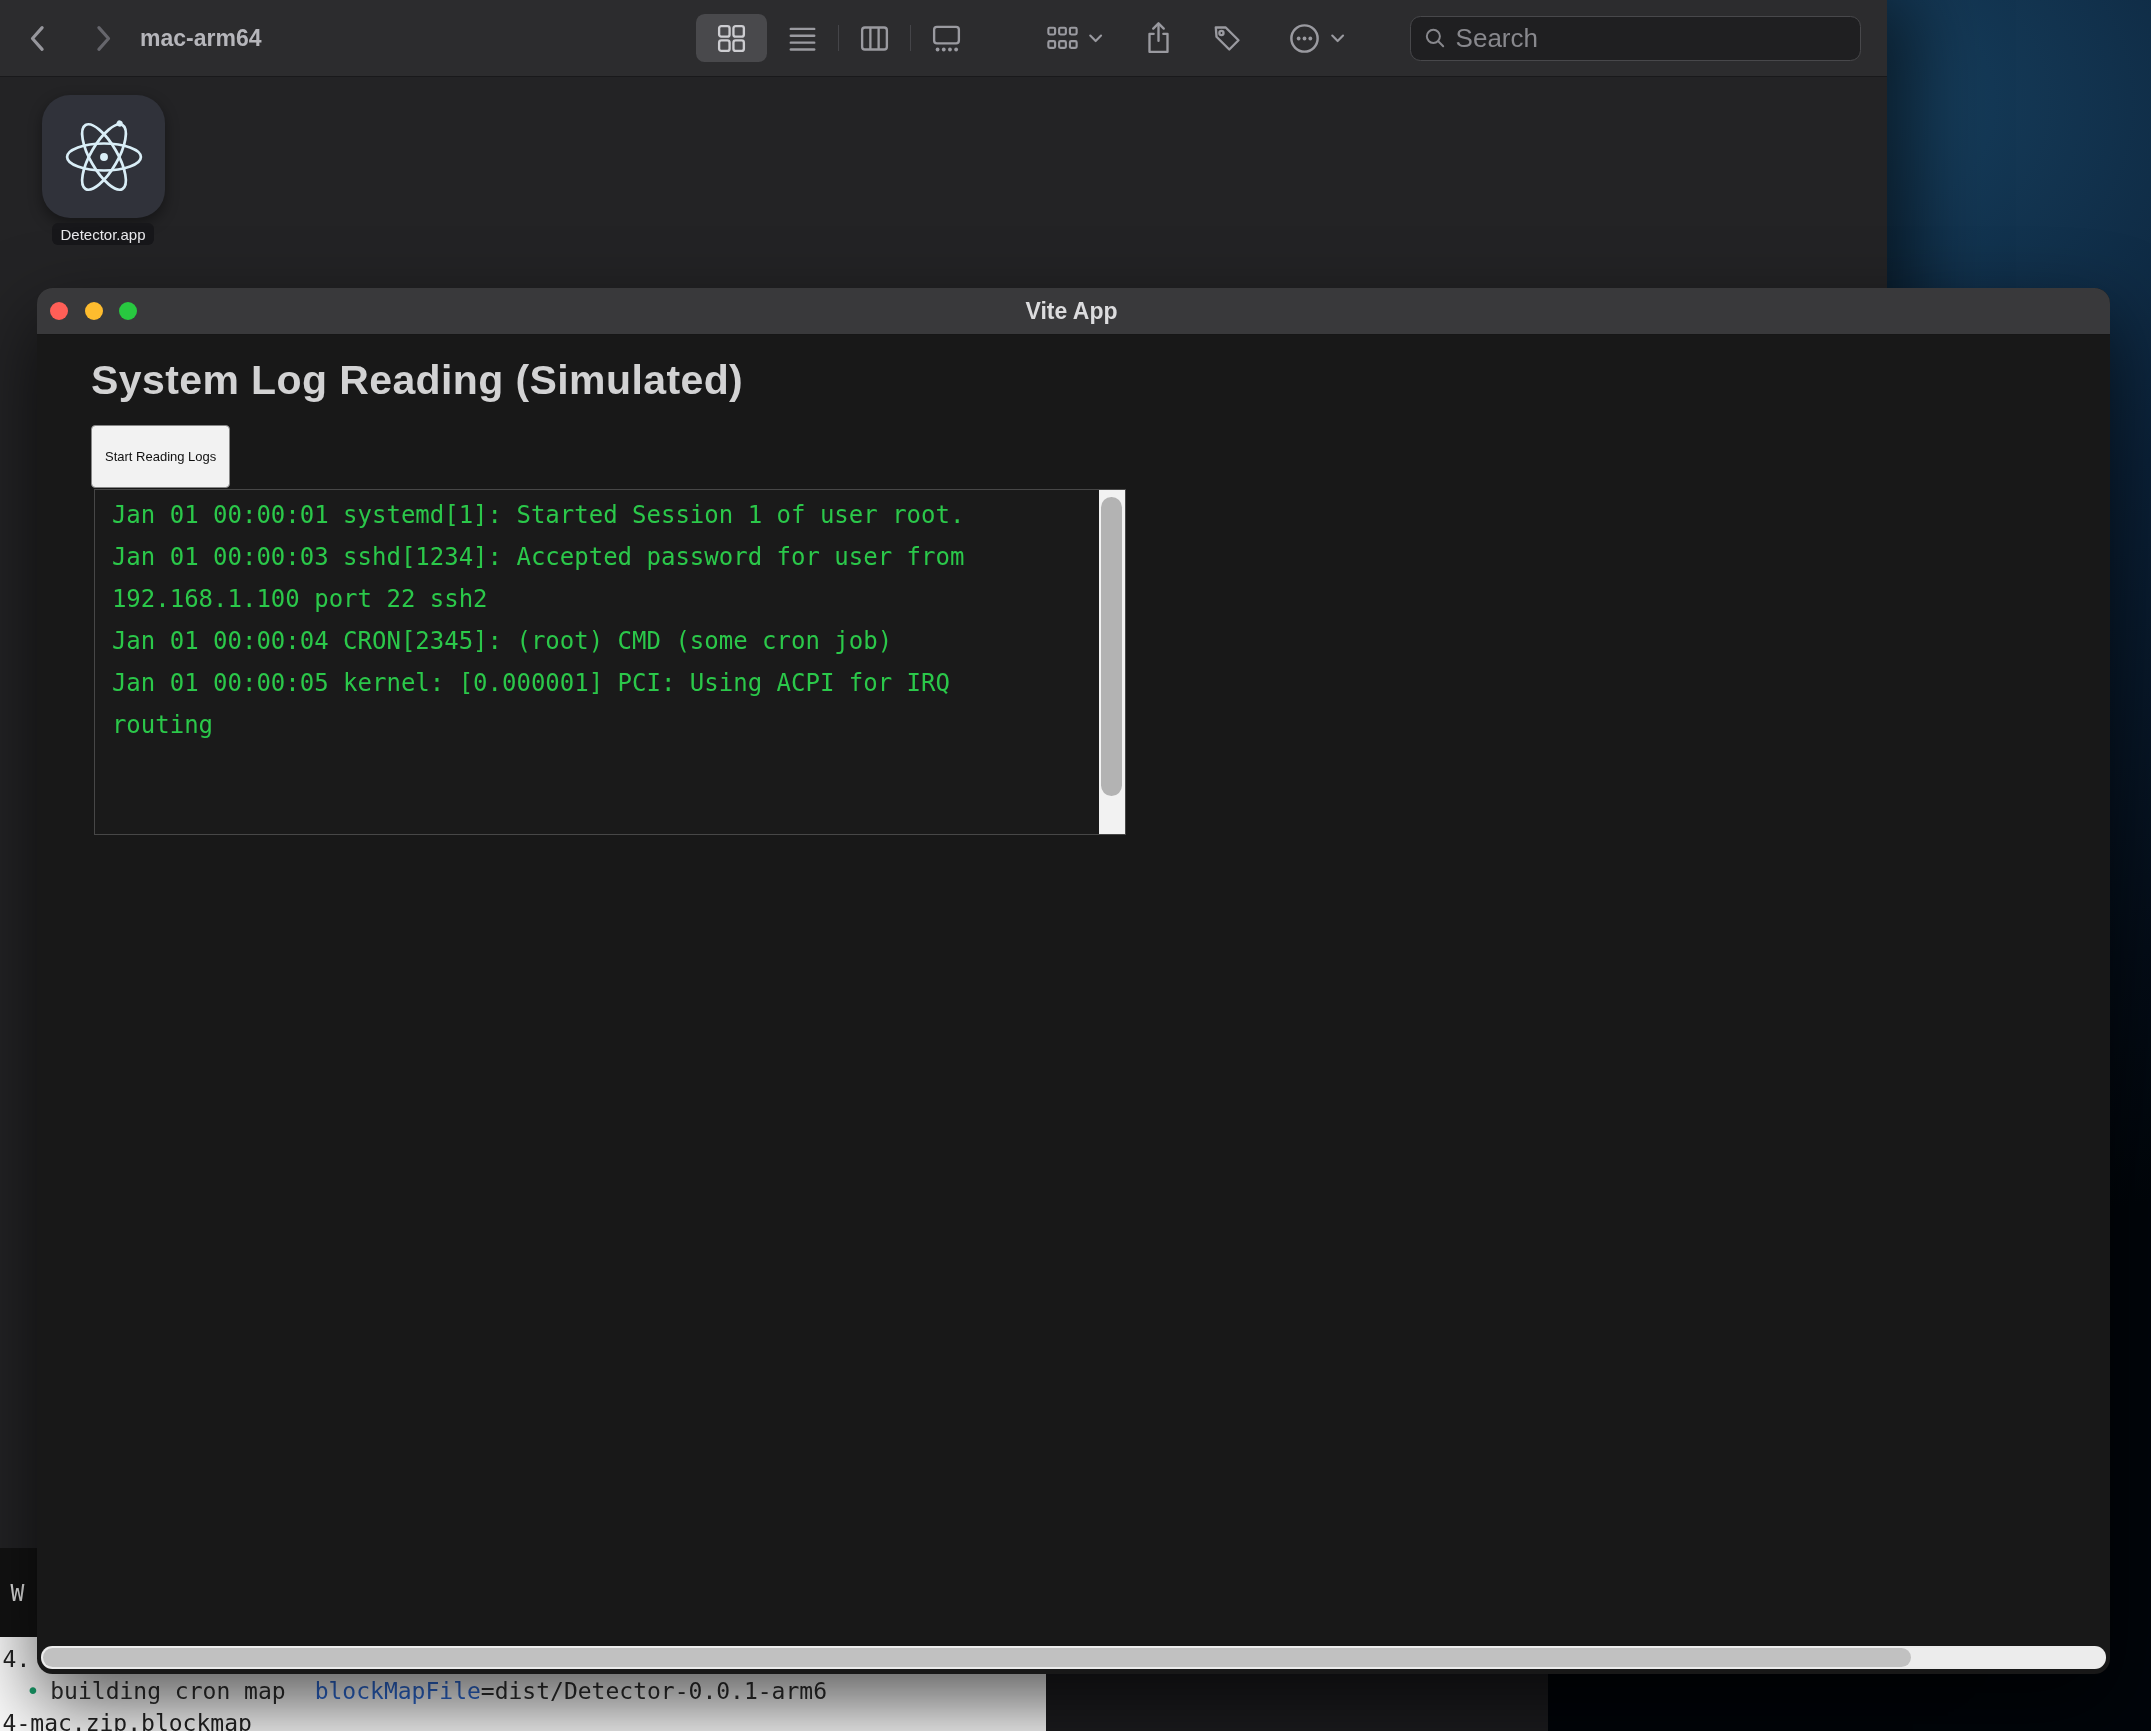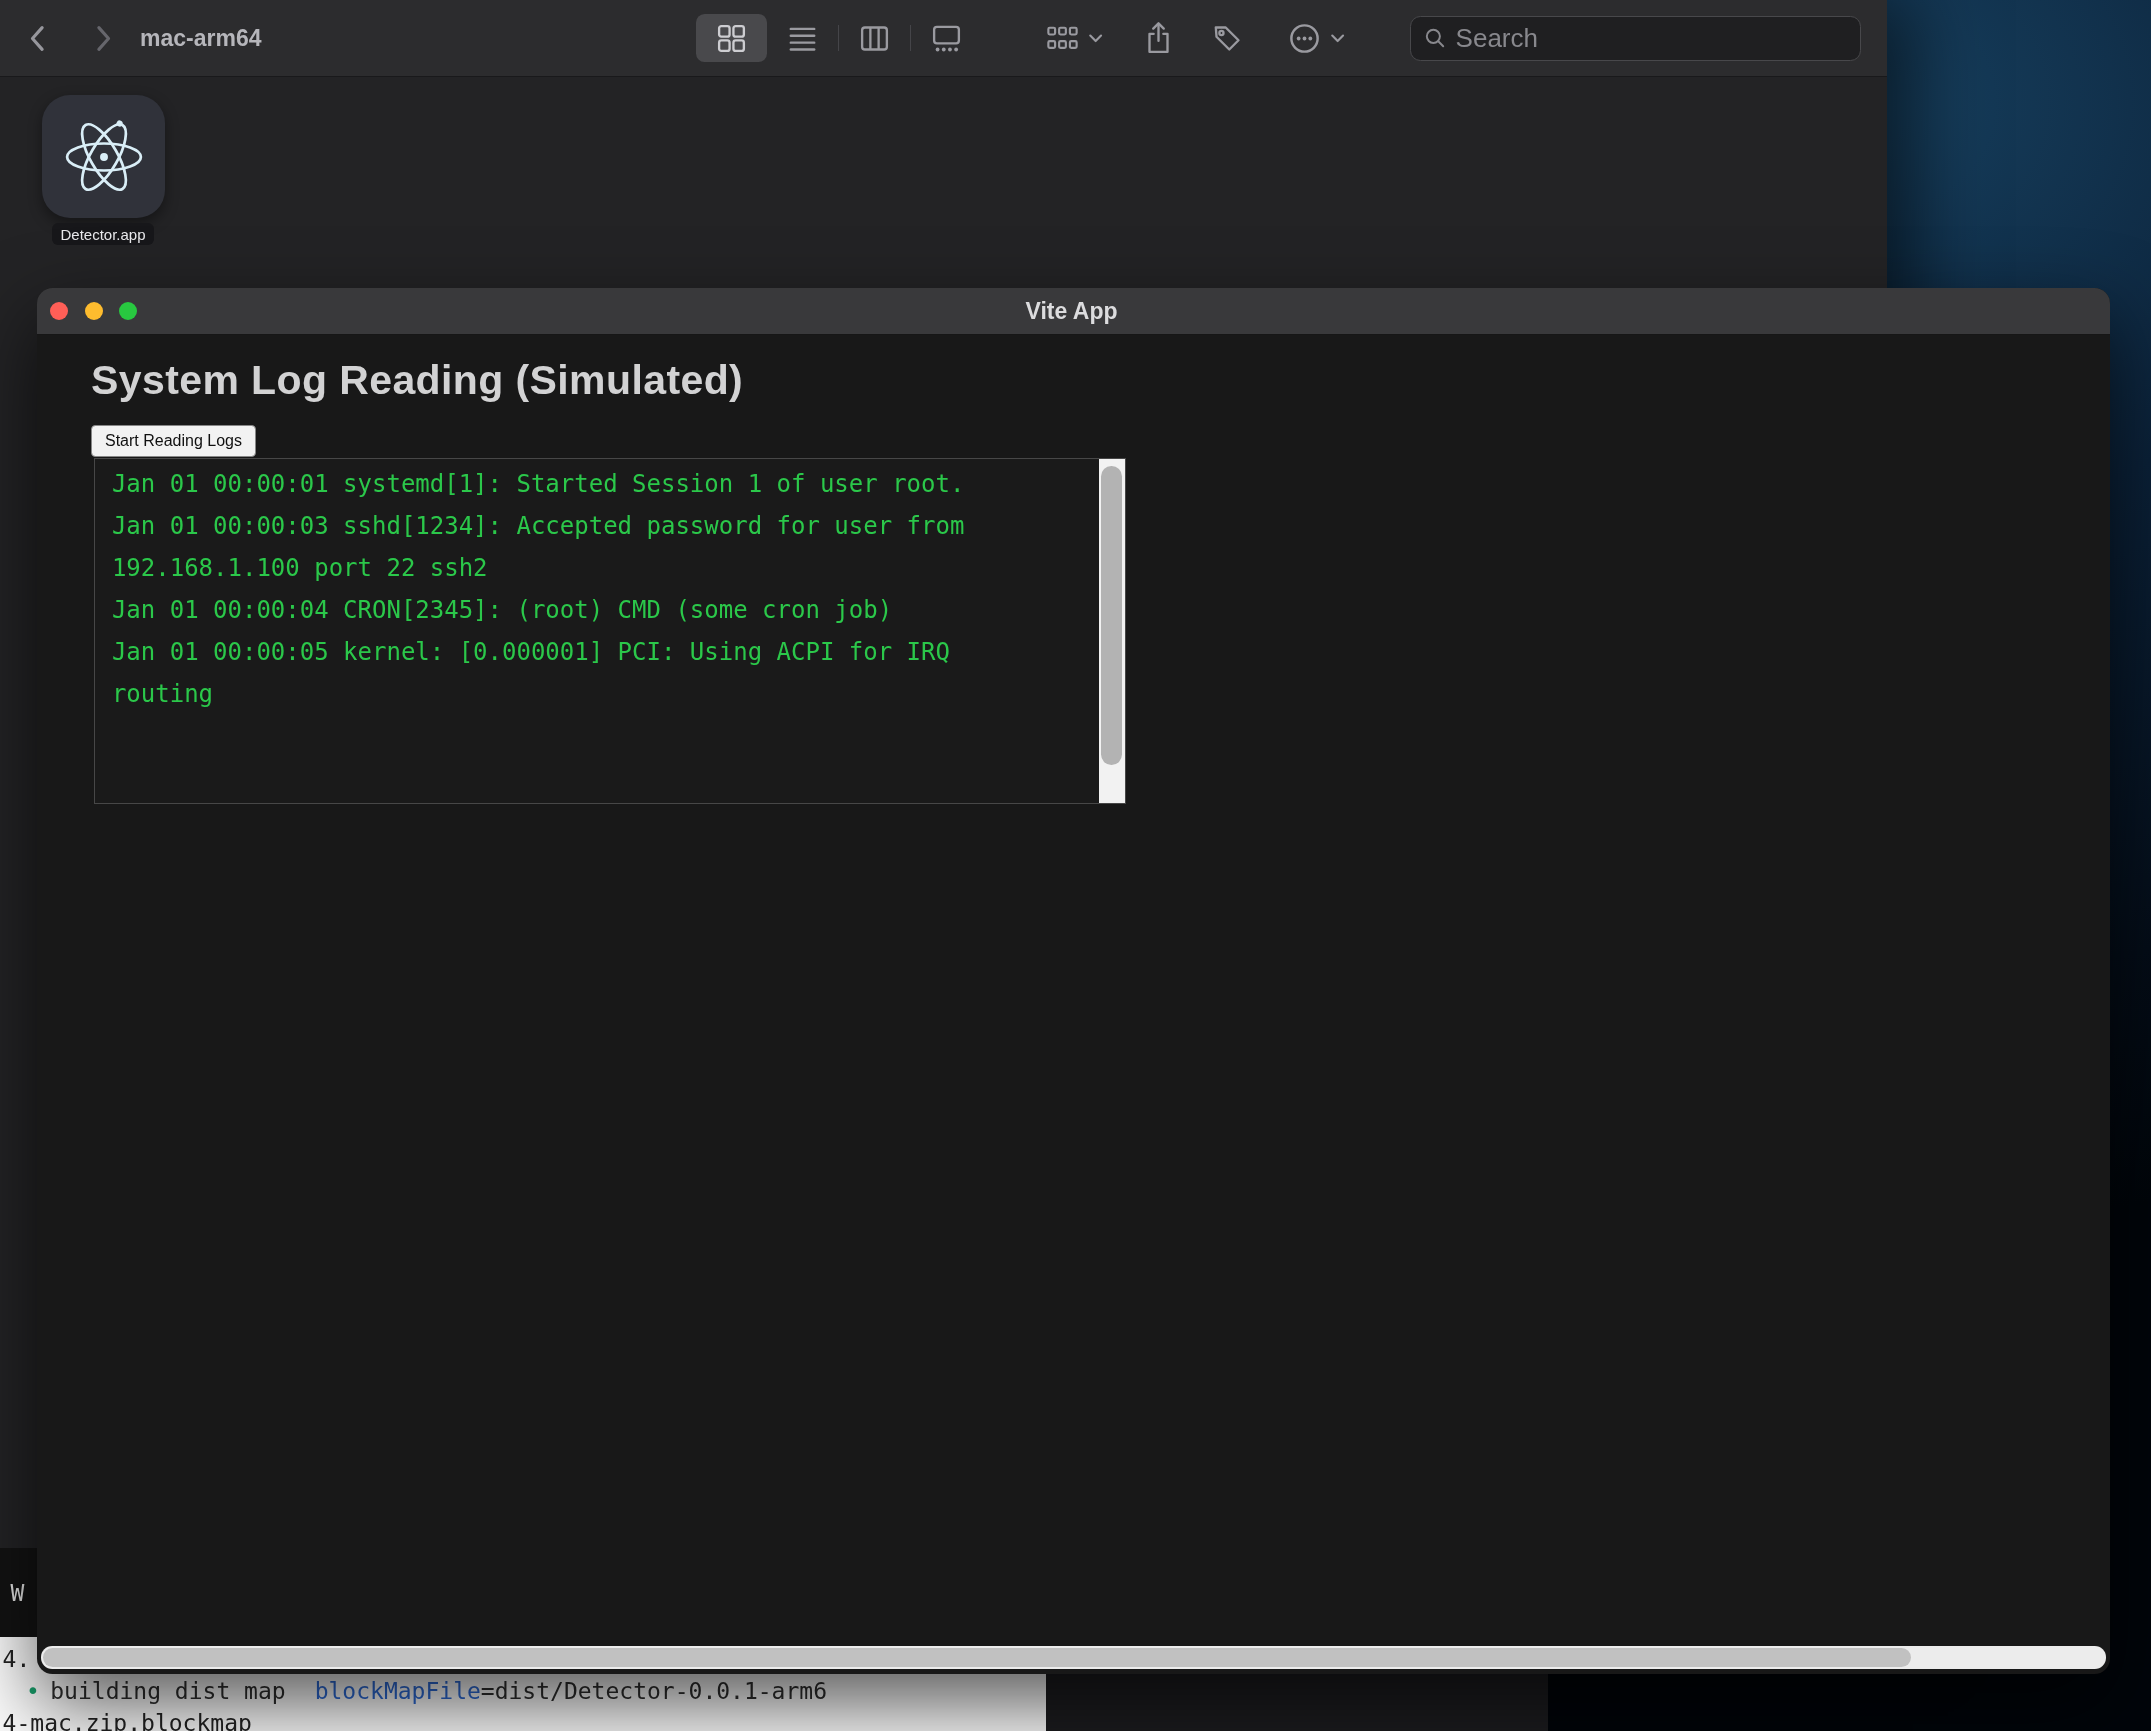--- a/index.html
+++ b/index.html
@@ -63,22 +63,22 @@
   .titlebar-title { position:absolute; left:0; right:4px; top:0; height:47px; line-height:47px;
                     text-align:center; font-size:23px; font-weight:bold; color:#dcdcde; }
   .traffic { position:absolute; top:14px; width:18px; height:18px; border-radius:50%; border:none; }
   .t-red    { left:13px;  background:var(--traffic-red,#ff5f57); }
   .t-yellow { left:48px;  background:var(--traffic-yellow,#febc2e); }
   .t-green  { left:82px;  background:var(--traffic-green,#28c840); }
 
   .vite-content { position:relative; padding:21px 0 0 54px; height:1339px; }
   .page-heading { font-size:41px; line-height:48px; font-weight:600; color:#d2d2d3; letter-spacing:0.4px; }
   .start-btn { margin-top:21px; display:inline-block; background:#f2f2f2; color:#101010;
-               border:0.9px solid #878787; border-radius:4.3px; font-size:16px; font-family:inherit;
-               padding:6px 13px; cursor:default; }
+               border:0.9px solid #878787; border-radius:4.3px; font-size:13px; font-family:inherit;
+               padding:23px 13px; cursor:default; }
   .log-box { margin:0.9px 0 0 2.6px; width:1032px; height:346px; background:#1a1a1a;
              border:0.9px solid #474747; display:flex; }
   .log-lines { width:955px; padding:4.3px 0 0 17.3px; overflow:hidden;
                font:24px/42px "DejaVu Sans Mono","Liberation Mono",monospace;
                color:var(--log-green,#2bc84a); }
   .v-scrollbar { margin-left:auto; width:26px; background:#f2f2f2; position:relative; }
   .v-thumb { position:absolute; left:2.6px; right:2.6px; top:7px; height:299px; background:#b3b3b3; border-radius:10.4px; }
   .h-scrollbar { position:absolute; left:4.3px; right:4.3px; bottom:5.2px; height:22.5px; background:#ececec; border-radius:11.2px; }
   .h-thumb { position:absolute; left:1.7px; top:1.7px; height:19px; width:1868px; background:#c1c1c1; border-radius:9.5px; }
 
@@ -253,21 +253,21 @@
       <span>Detector.app</span>
     </div>
   </div>
 
   <div class="term-dark-sliver">
     <span class="term-w">W</span>
   </div>
 
   <div class="white-strip">
     <div class="wrap-marker">4.</div>
-    <div class="build-line"><span class="bullet">•</span><span class="btext">building dist map</span><span class="key">blockMapFile</span><span class="val">=dist/Detector-0.0.1-arm6</span></div>
+    <div class="build-line"><span class="bullet">•</span><span class="btext">building cron map</span><span class="key">blockMapFile</span><span class="val">=dist/Detector-0.0.1-arm6</span></div>
     <div class="wrap-line2">4-mac.zip.blockmap</div>
   </div>
 
   <div class="mid-dark-strip"></div>
 
   <div class="vite-window">
     <div class="titlebar">
       <button class="traffic t-red"></button>
       <button class="traffic t-yellow"></button>
       <button class="traffic t-green"></button>

